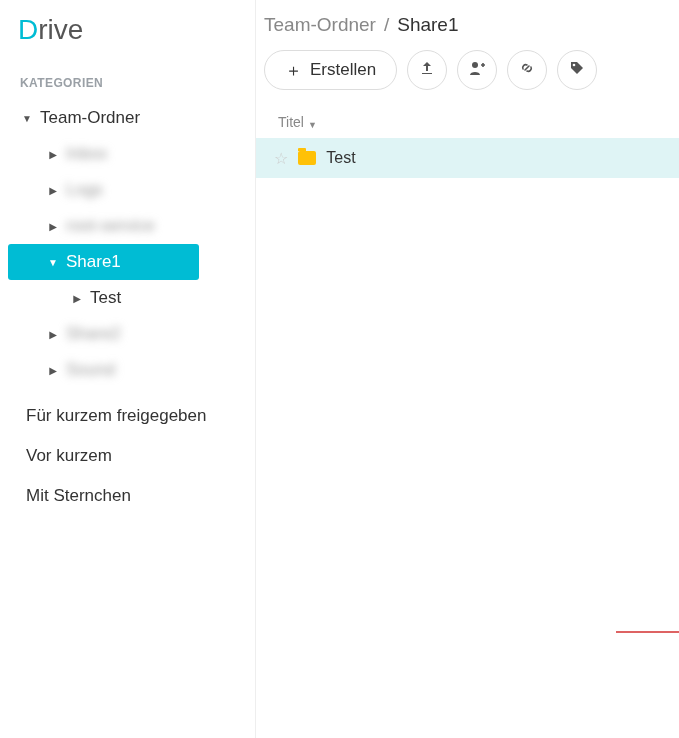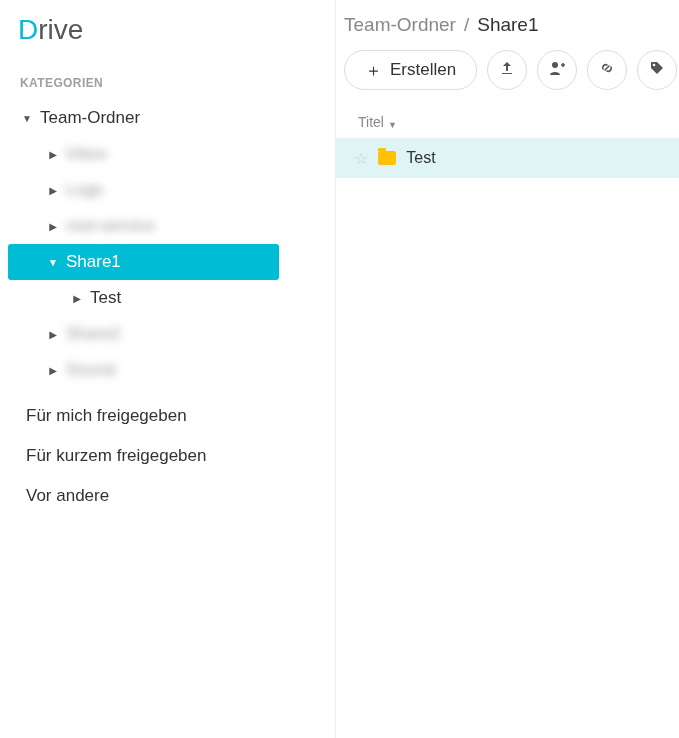--- a/index.html
+++ b/index.html
@@ -1,18 +1,18 @@
 <!DOCTYPE html>
 <html><head>
 <meta charset="utf-8">
 <style>
 * { box-sizing: border-box; margin: 0; padding: 0; }
 body { font-family: -apple-system, BlinkMacSystemFont, "Segoe UI", Arial, sans-serif; font-size: 14px; color: #333; background: #fff; width: 679px; height: 738px; overflow: hidden; position: relative; }
 .layout { display: flex; height: 100%; }
-.sidebar { width: 336px; border-right: 1px solid #eee; padding: 14px 16px 0 8px; }
+.sidebar { width: 256px; border-right: 1px solid #eee; padding: 14px 16px 0 8px; }
 .logo { font-size: 28px; font-weight: 400; color: #555; padding-left: 10px; margin-bottom: 22px; }
 .logo .d { color: #00bcd4; font-weight: 500; }
 .section-title { font-size: 12px; letter-spacing: 0.4px; color: #9aa0a6; padding: 8px 12px 10px; display: flex; align-items: center; justify-content: space-between; font-weight: bold; }
 .tree { }
 .tree-row { display: flex; align-items: center; height: 36px; padding-left: 12px; font-size: 17px; color: #333; cursor: pointer; border-radius: 3px; }
 .tree-row.level-1 { padding-left: 38px; }
 .tree-row.level-2 { padding-left: 62px; }
 .tree-row.active { background: #00bcd4; color: #fff; margin-right: 40px; }
 .tree-row .caret { width: 14px; display: inline-flex; justify-content: center; margin-right: 6px; font-size: 10px; color: #555; }
 .tree-row.active .caret { color: #fff; }
@@ -74,23 +74,23 @@
         <span class="caret">▶</span>
         <span class="blur">Share2</span>
       </div>
       <div class="tree-row level-1">
         <span class="caret">▶</span>
         <span class="blur">Sound</span>
       </div>
     </div>
 
     <div style="height:8px"></div>
-    <div class="flat-item">Für mich freigegeben</div>
     <div class="flat-item">Für kurzem freigegeben</div>
-    <div class="flat-item">Vor andere</div>
+    <div class="flat-item">Vor kurzem</div>
+    <div class="flat-item">Mit Sternchen</div>
 
     <div style="height:14px"></div>
   </div>
 
   <div class="main">
     <div class="breadcrumb">
       <span>Team-Ordner</span>
       <span>/</span>
       <span class="current">Share1</span>
     </div>

